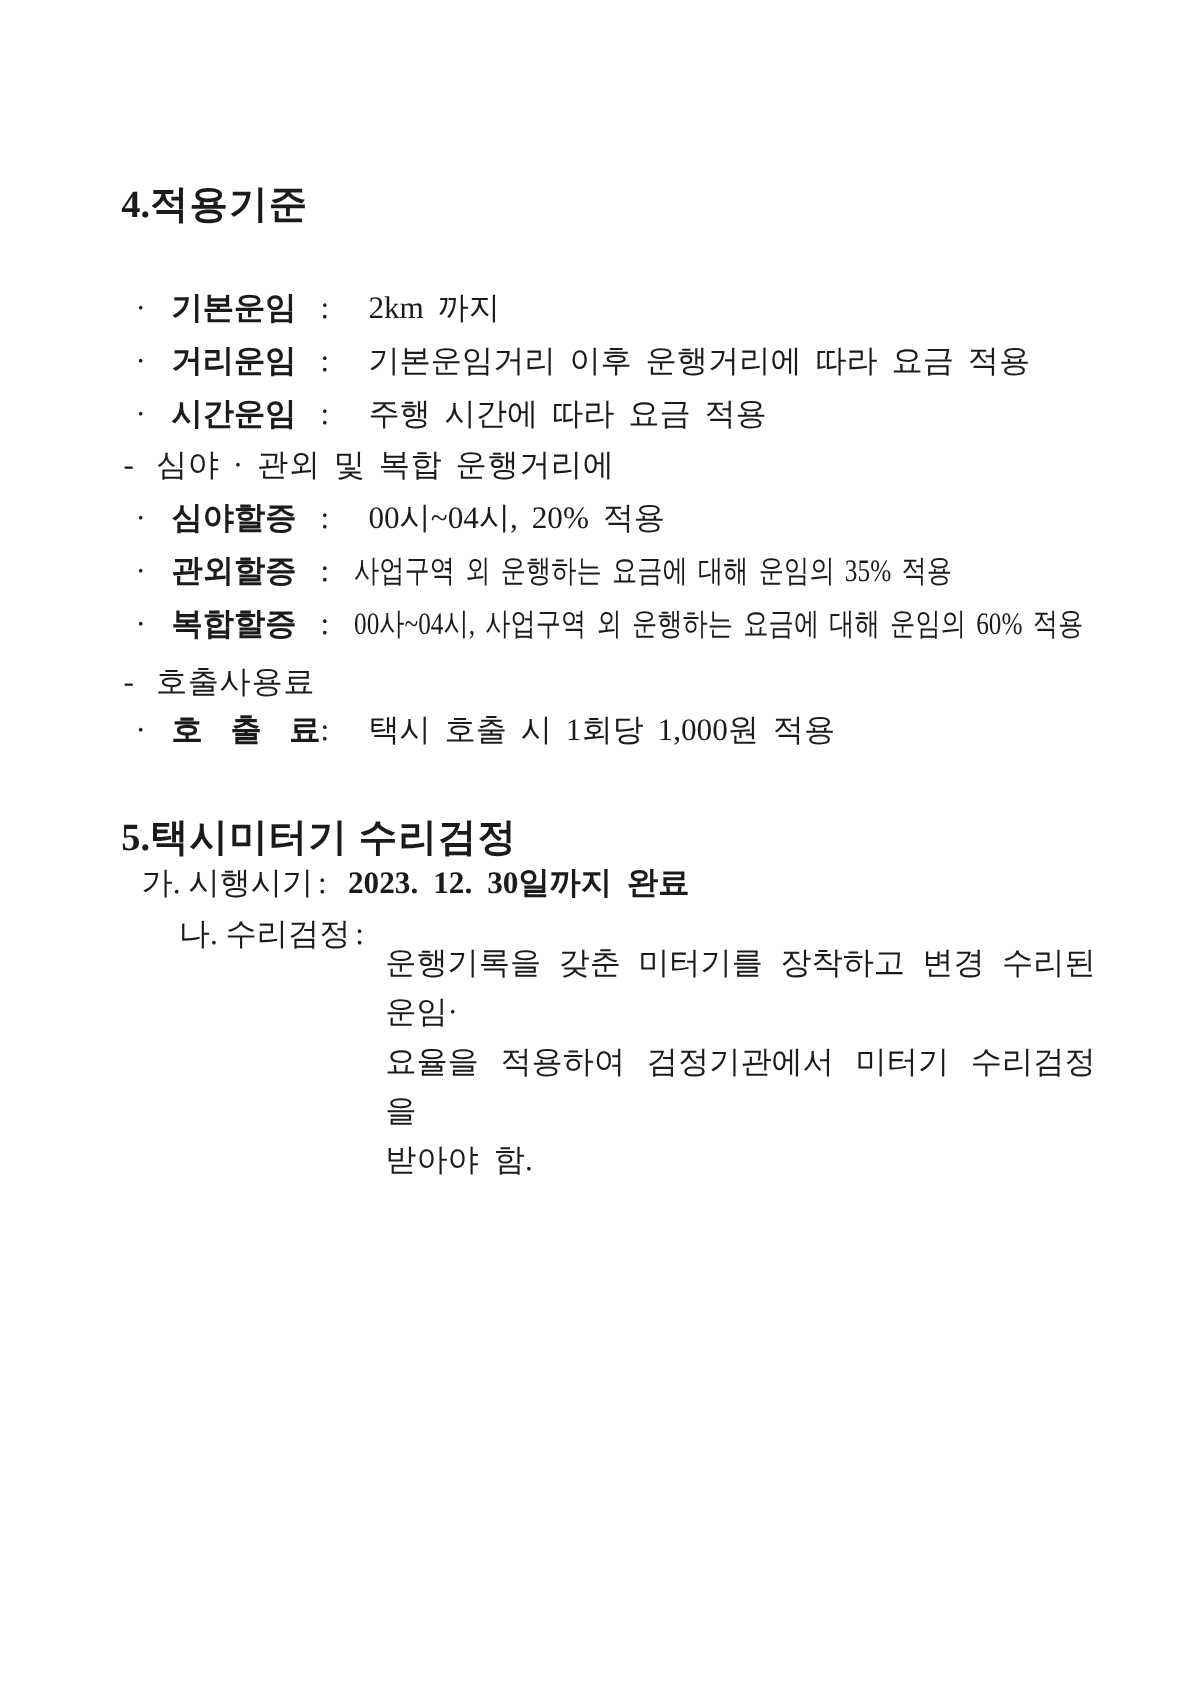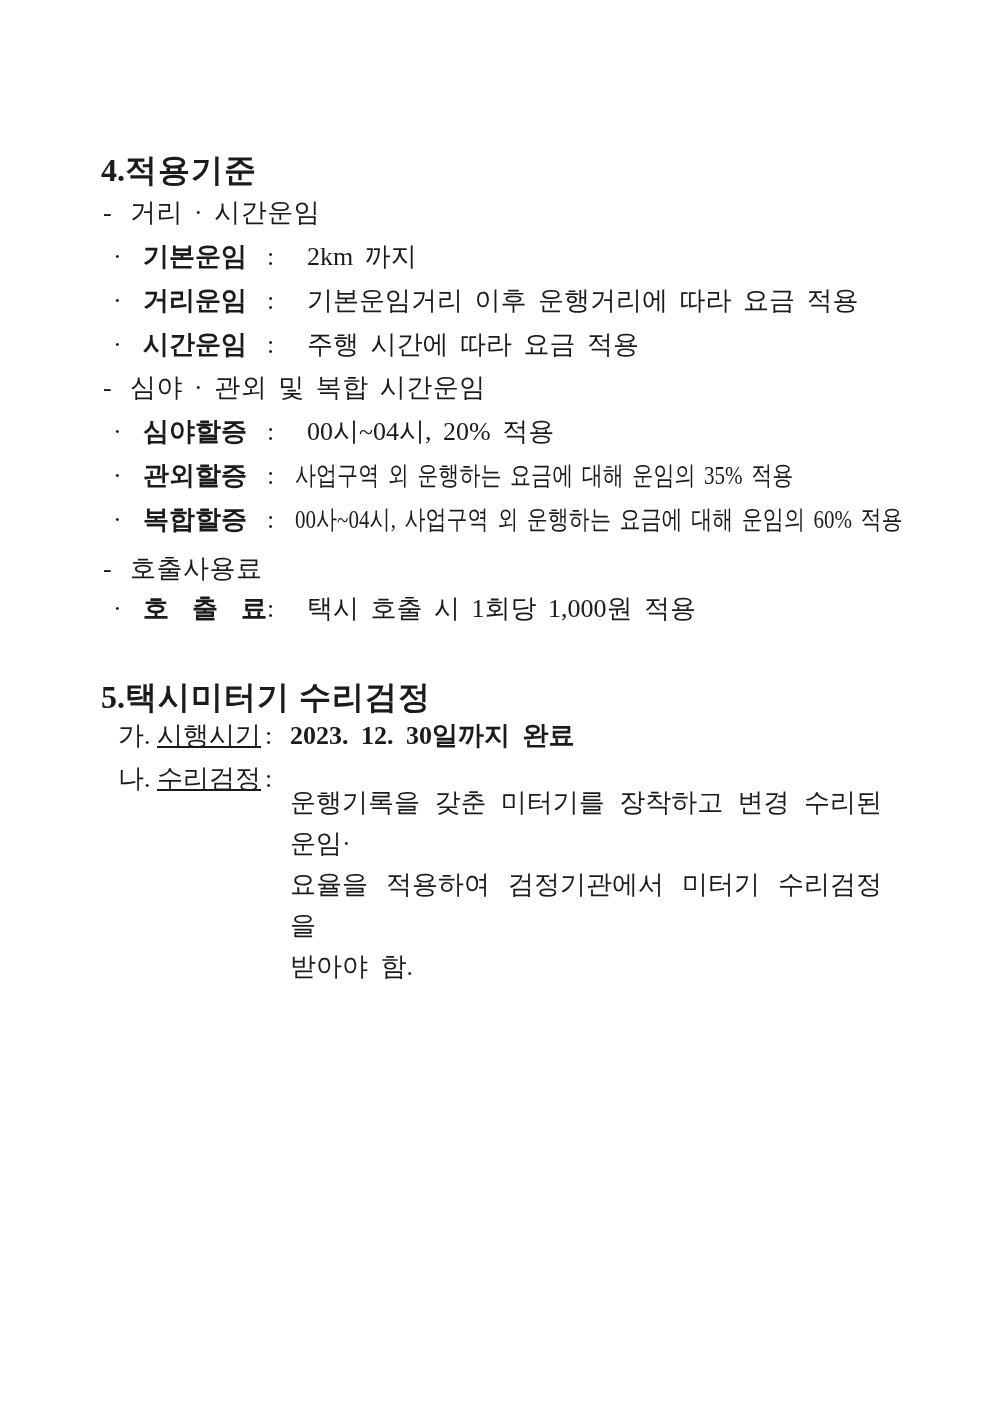--- a/index.html
+++ b/index.html
@@ -23,35 +23,35 @@
     text-align: right;
   }
   .hnum { display: inline-block; margin-left: 95px; width: 30px; letter-spacing: 0; }
   .line {
     position: absolute;
     left: 0;
     white-space: nowrap;
     font-size: 26px;
     line-height: 34px;
   }
-  .row-tall { line-height: 41px; }
+  .row-tall { line-height: 41px; padding-left: 31px; }
   .marker-dash { display: inline-block; margin-left: 103px; width: 27px; }
   .marker-dot  { display: inline-block; margin-left: 113px; width: 30px; }
   .lbl  { display: inline-block; width: 124px; text-align: justify; text-align-last: justify; font-weight: bold; }
   .col  { display: inline-block; width: 28px; }
   .val  { word-spacing: 5px; margin-left: 12px; }
   .txt  { word-spacing: 4px; letter-spacing: 0.5px; }
   .condensed {
     display: inline-block;
     transform: scaleX(0.81);
     transform-origin: 0 50%;
     word-spacing: 4px;
   }
   .s5m   { display: inline-block; margin-left: 118px; width: 39px; }
-  .s5lbl { display: inline-block; width: 108px; text-decoration: underline; }
+  .s5lbl { display: inline-block; width: 108px; }
   .s5col { display: inline-block; width: 25px; }
   .s5val { word-spacing: 6px; font-weight: bold; }
   .mlval {
     display: inline-block;
     width: 592px;
     vertical-align: top;
     white-space: normal;
     word-spacing: 6px;
     margin-top: 24px;
   }
@@ -60,38 +60,35 @@
 </style>
 </head>
 <body>
 
 <div class="page">
 
   <div class="heading" style="top:153px">
     <span class="hnum">4.</span><span>적용기준</span>
   </div>
 
-  <div class="line" style="top:196px">
-    <span class="marker-dash">-</span><span class="txt">거리 · 시간운임</span>
-  </div>
 
   <div class="line" style="top:240px">
     <span class="marker-dot">·</span><span class="lbl">기본운임</span><span class="col">:</span><span class="val">2km 까지</span>
   </div>
 
   <div class="line" style="top:284px">
     <span class="marker-dot">·</span><span class="lbl">거리운임</span><span class="col">:</span><span class="val">기본운임거리 이후 운행거리에 따라 요금 적용</span>
   </div>
 
   <div class="line" style="top:328px">
     <span class="marker-dot">·</span><span class="lbl">시간운임</span><span class="col">:</span><span class="val">주행 시간에 따라 요금 적용</span>
   </div>
 
   <div class="line" style="top:371px">
-    <span class="marker-dash">-</span><span class="txt">심야 · 관외 및 복합 시간운임</span>
+    <span class="marker-dash">-</span><span class="txt">심야 · 관외 및 복합 운행거리에</span>
   </div>
 
   <div class="line" style="top:415px">
     <span class="marker-dot">·</span><span class="lbl">심야할증</span><span class="col">:</span><span class="val">00시~04시, 20% 적용</span>
   </div>
 
   <div class="line" style="top:459px">
     <span class="marker-dot">·</span><span class="lbl">관외할증</span><span class="col">:</span><span class="condensed">사업구역 외 운행하는 요금에 대해 운임의 35% 적용</span>
   </div>
 

